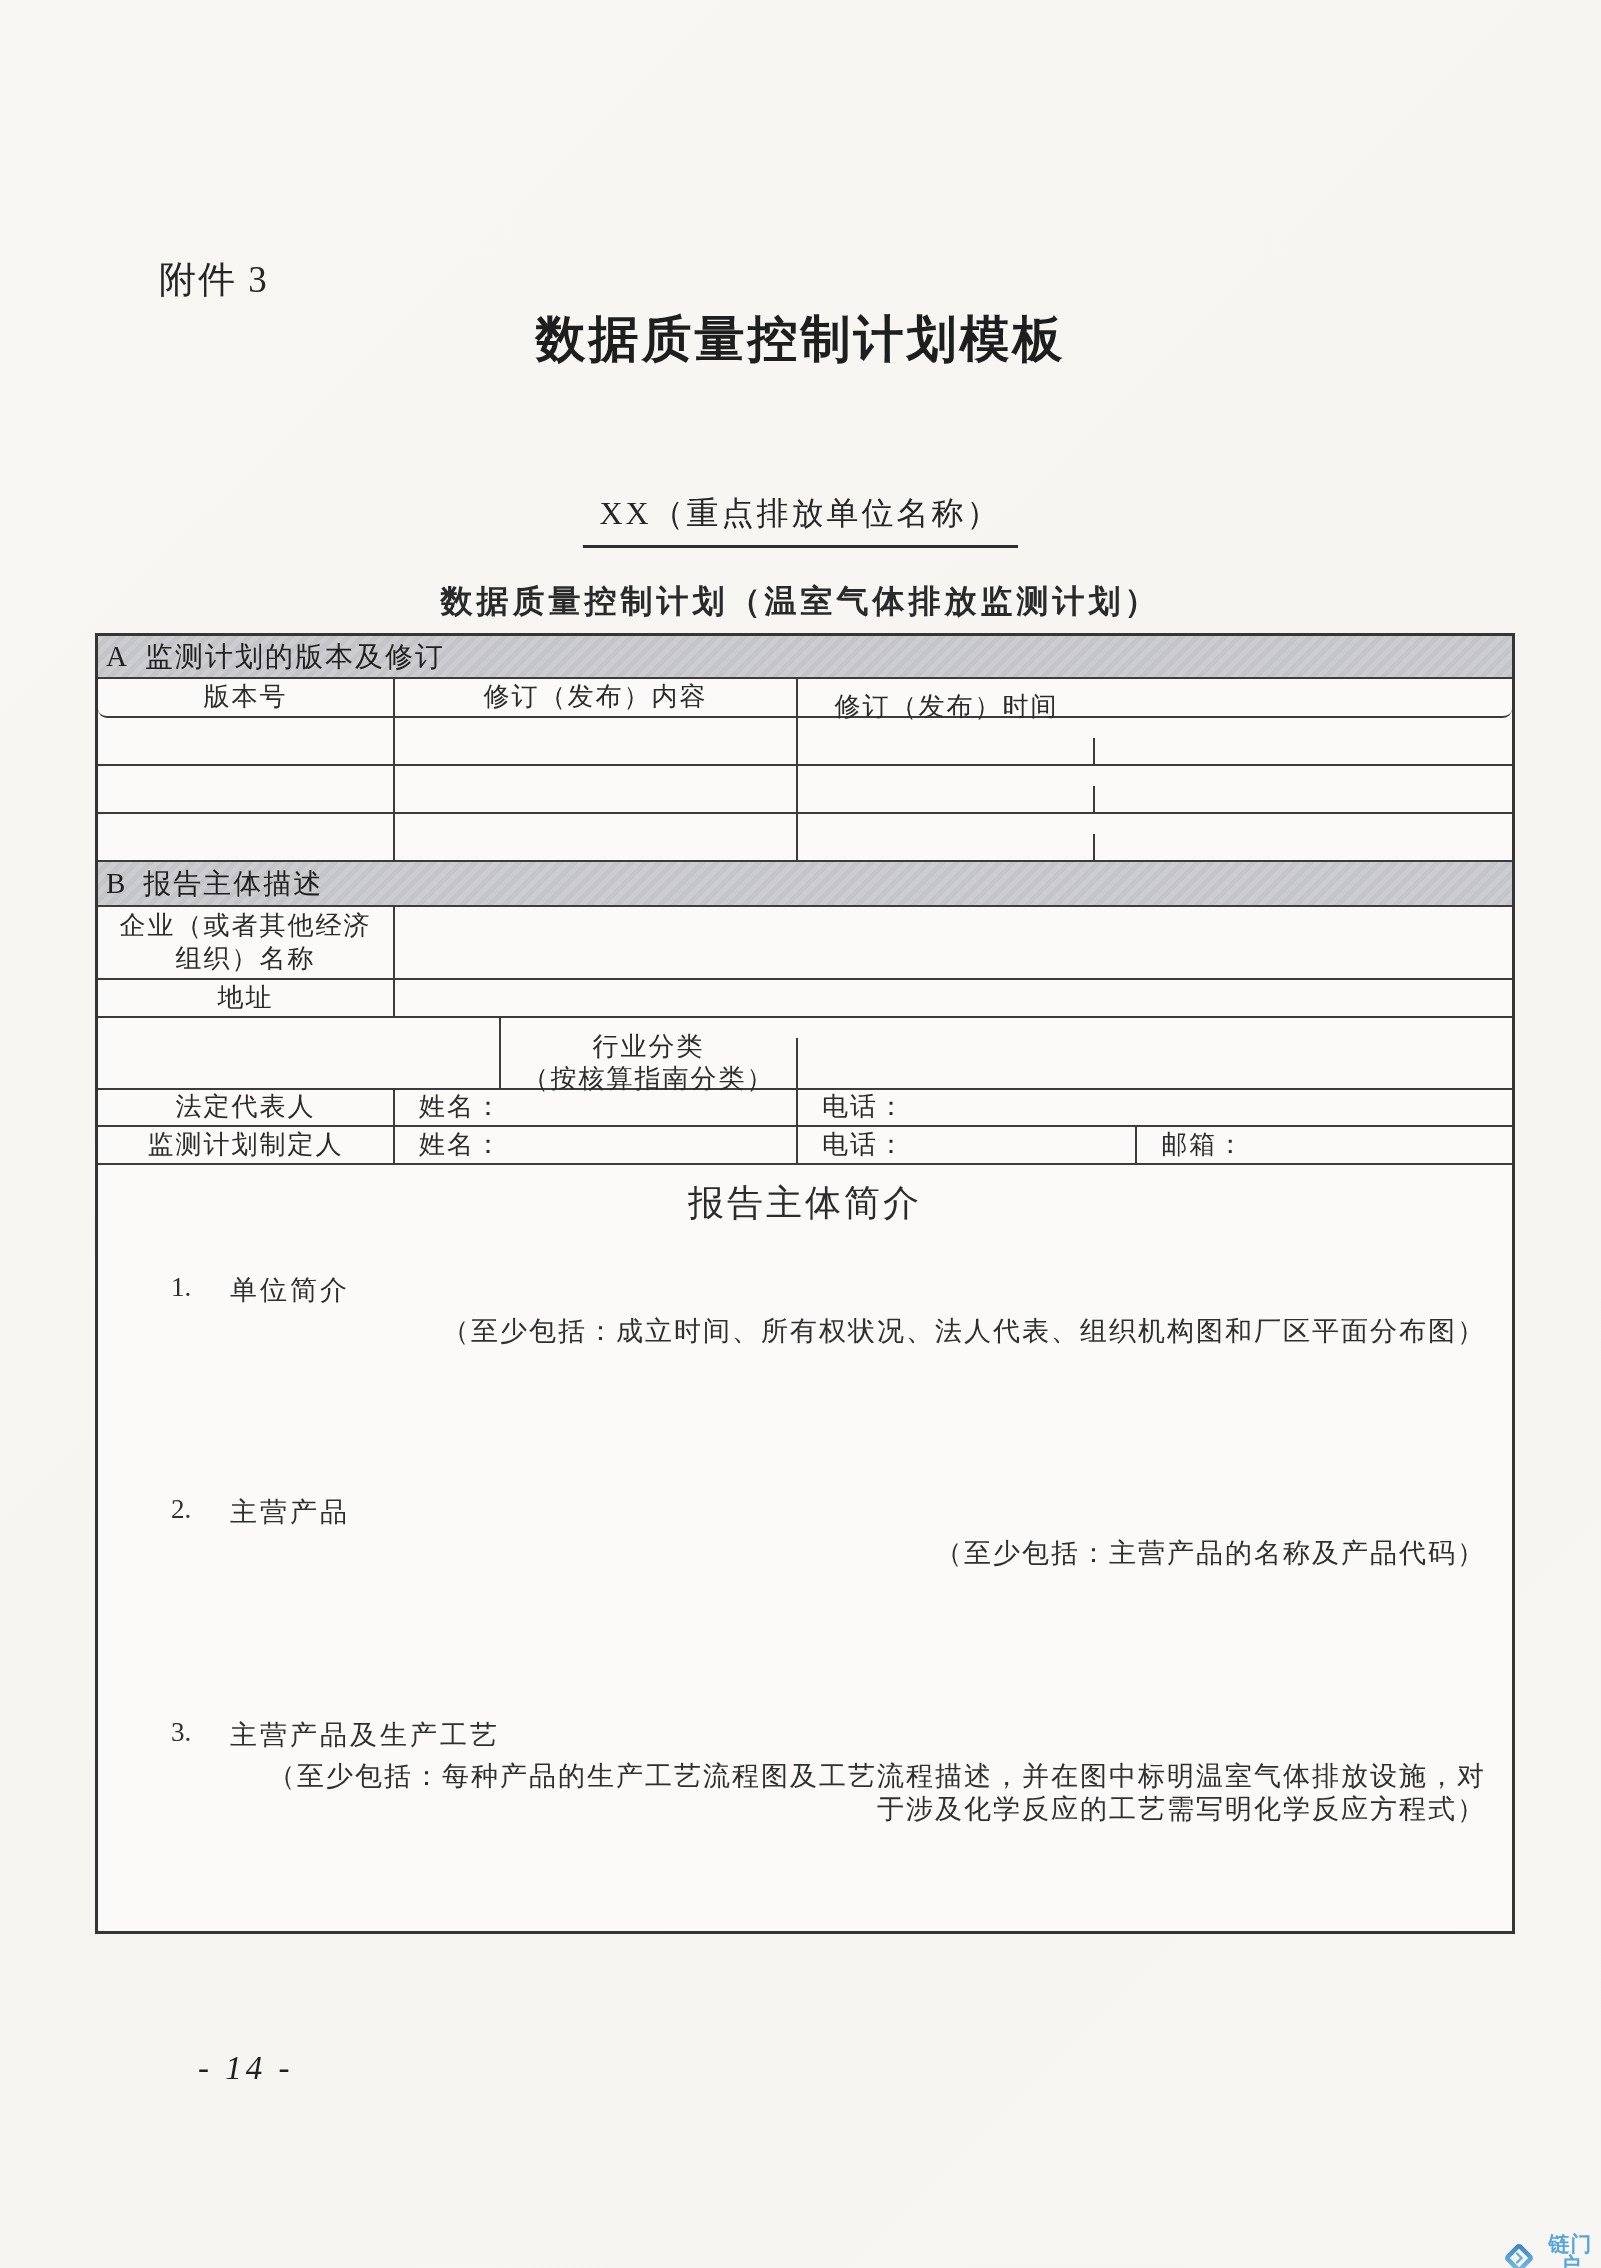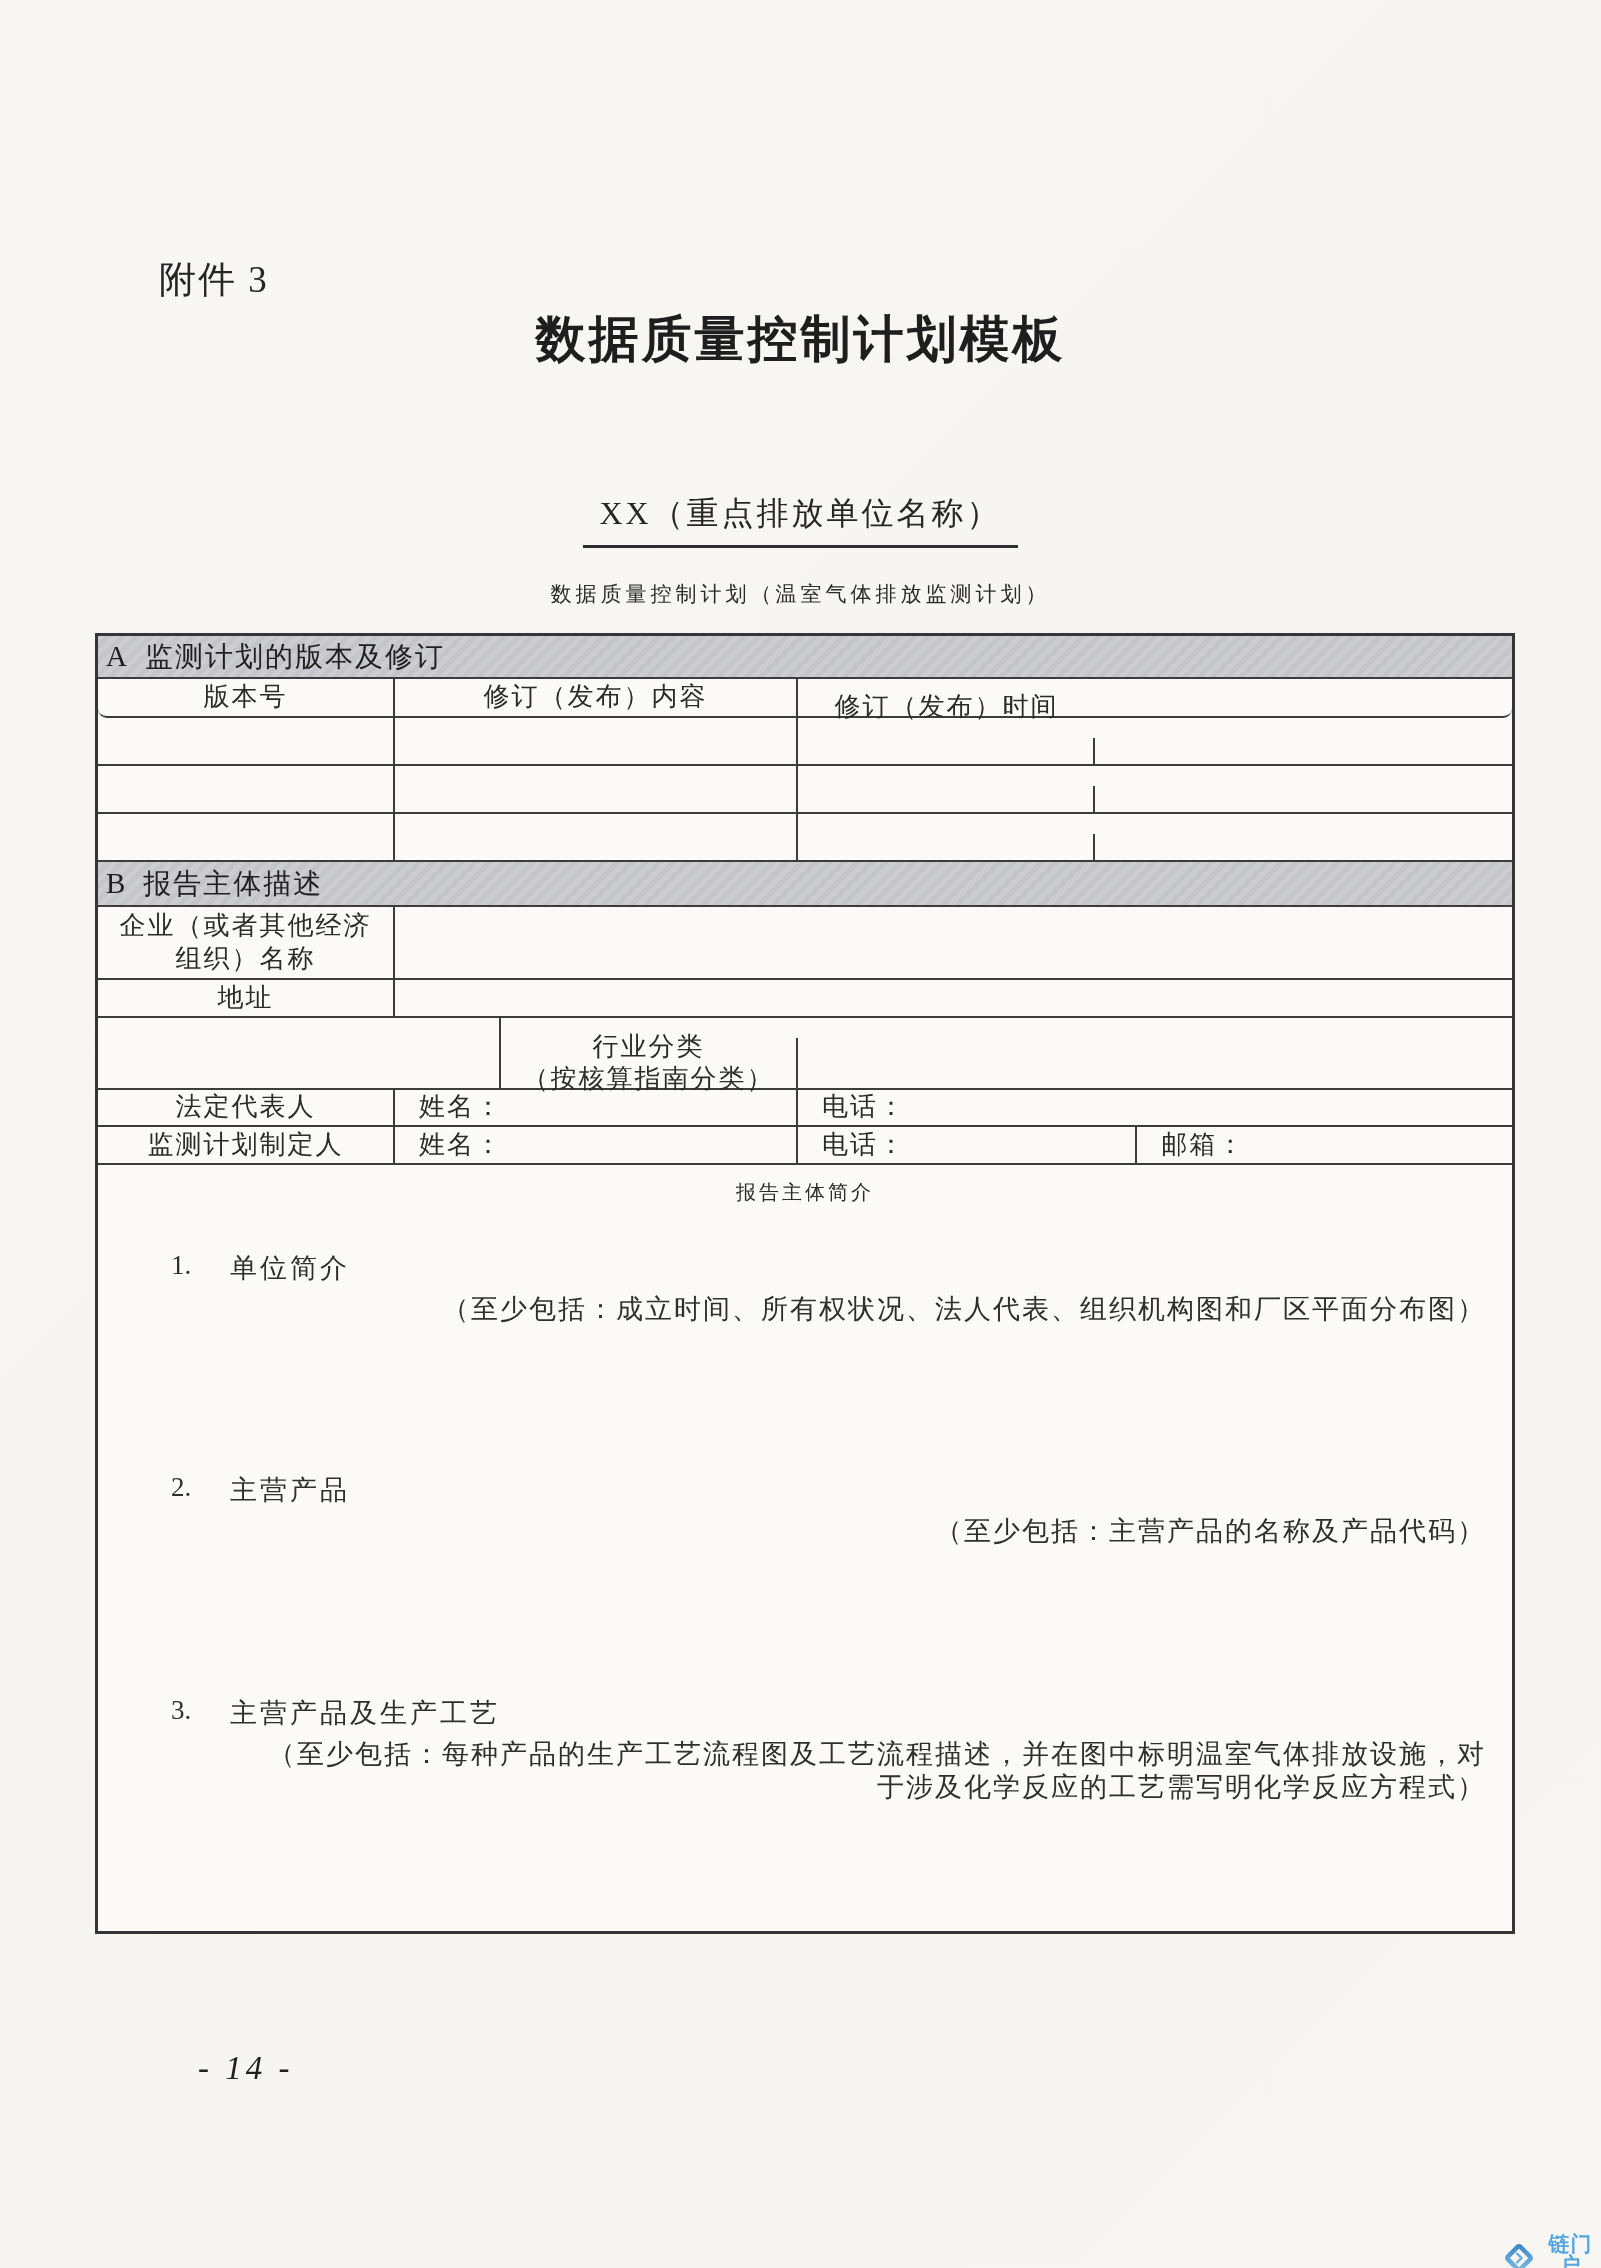--- a/index.html
+++ b/index.html
@@ -26,21 +26,21 @@
   }
   .unit-heading-wrap{
     position:absolute;left:0;top:492px;width:100%;text-align:center;
   }
   .unit-heading{
     display:inline-block;font-size:32px;letter-spacing:3px;color:#262626;
     border-bottom:3px solid #2e2e2e;padding:0 16px 9px 16px;
   }
   .plan-heading{
     position:absolute;left:0;top:580px;width:100%;text-align:center;
-    font-size:21px;letter-spacing:4px;color:#2a2a2a;
+    font-size:32px;letter-spacing:4px;color:#2a2a2a;font-weight:bold;
   }
   
   .form-table{
     position:absolute;left:95px;top:633px;width:1420px;
     border:3px solid #353535;
     box-sizing:border-box;
     background:#fbfaf8;
   }
   .tr{display:flex;width:100%;box-sizing:border-box;border-bottom:2px solid #3c3c3c;}
   .tr:last-child{border-bottom:none;}
@@ -64,21 +64,21 @@
   .cw{width:79%;} .cphone-wide{width:50.5%;}
   .cphone{width:24%;} .cemail{width:26.5%;}
   .h-head{height:39px;border-radius:9px;} .h-empty{height:48px;}
   .h-company{height:73px;} .h-addr{height:38px;} .h-credit{height:72px;}
   .h-legal{height:37px;} .h-maker{height:38px;}
   .intro-cell{
     height:766px;box-sizing:border-box;
     padding:10px 26px 0 26px;
   }
   .intro-title{
-    text-align:center;font-size:20px;letter-spacing:3px;color:#2b2b2b;
+    text-align:center;font-size:36px;letter-spacing:3px;color:#2b2b2b;
     padding-top:4px;
   }
   .item{margin-top:44px;padding-left:47px;font-size:27px;color:#2f2f2f;}
   .item.gap{margin-top:146px;}
   .item-line{display:flex;}
   .item-num{width:59px;flex:none;letter-spacing:0;}
   .item-title{letter-spacing:3px;}
   .item-desc{
     margin-left:73px;margin-top:7px;
     padding-left:30px;text-indent:-30px;

